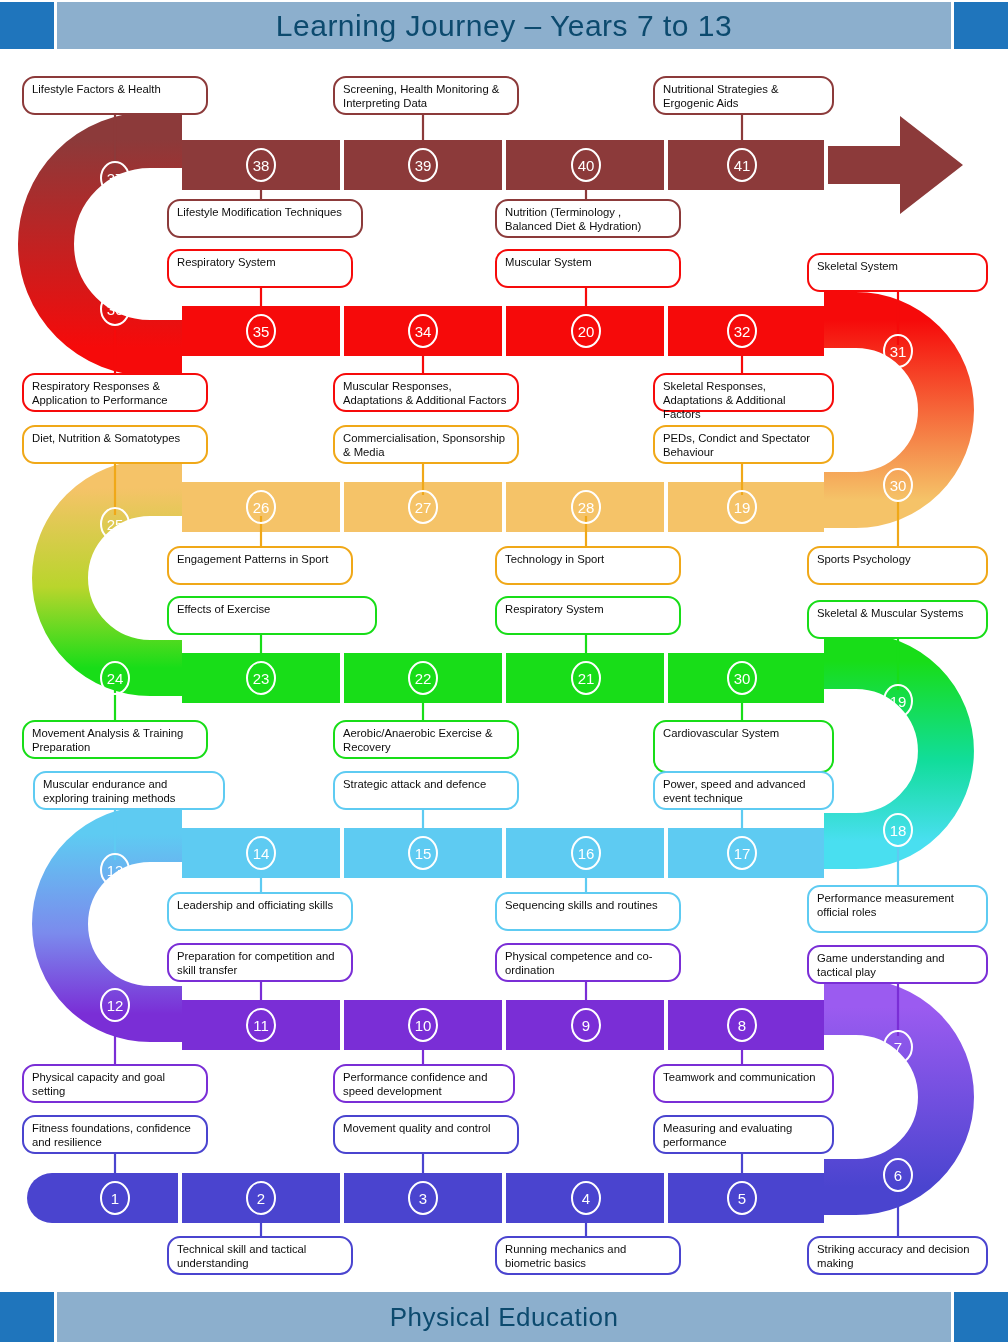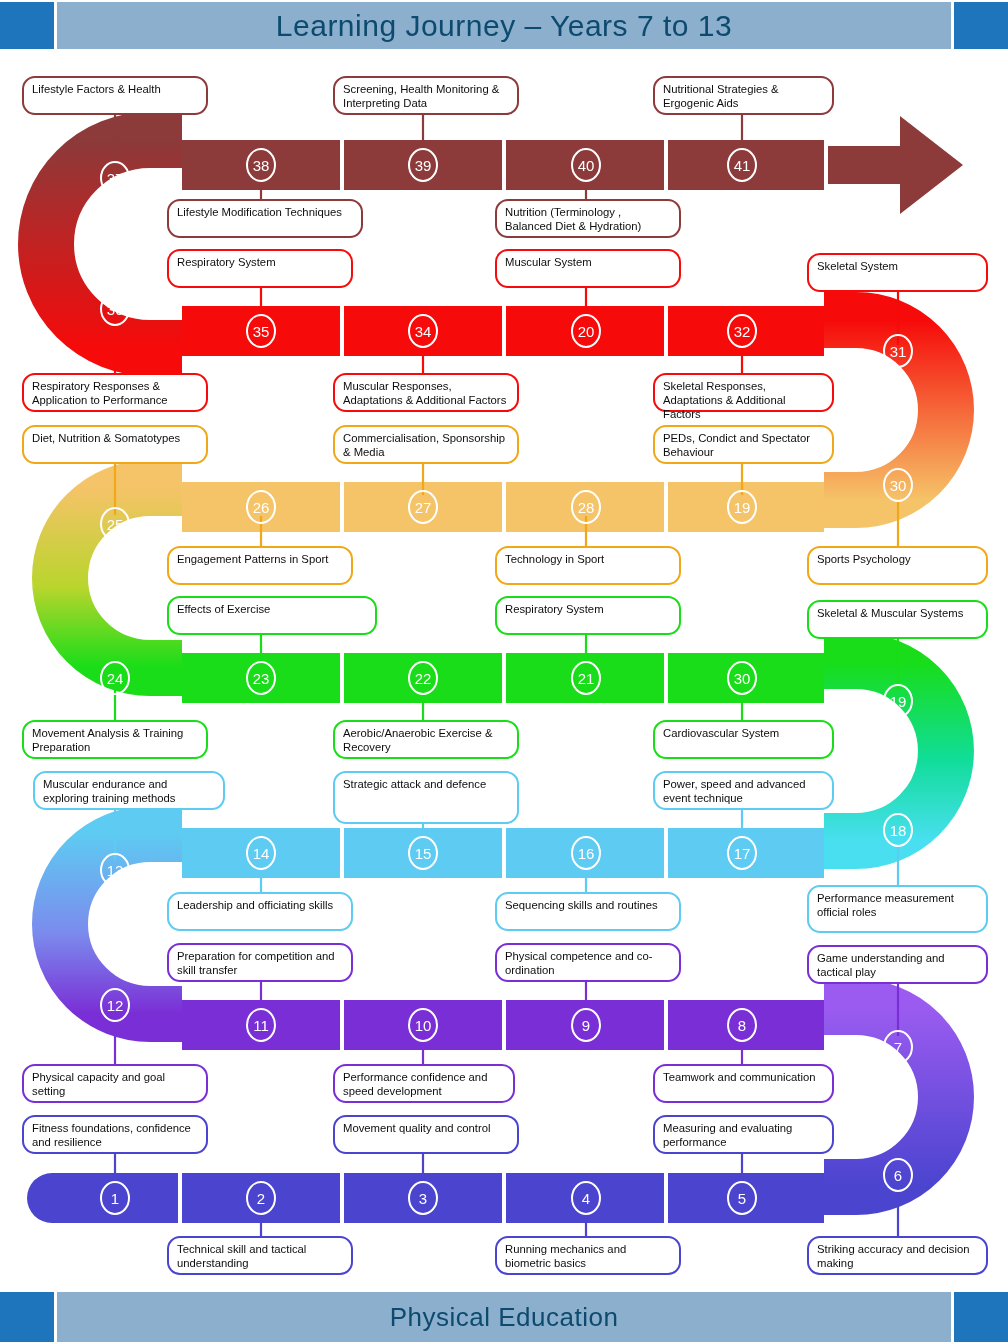--- a/index.html
+++ b/index.html
@@ -261,24 +261,24 @@
 <div class="lbl" style="left:653px;top:425px;width:181px;height:39px;border-color:#f0a818">PEDs, Condict and Spectator Behaviour</div>
 <div class="lbl tall" style="left:167px;top:546px;width:186px;height:39px;border-color:#f0a818">Engagement Patterns in Sport</div>
 <div class="lbl tall" style="left:495px;top:546px;width:186px;height:39px;border-color:#f0a818">Technology in Sport</div>
 <div class="lbl tall" style="left:807px;top:546px;width:181px;height:39px;border-color:#f0a818">Sports Psychology</div>
 
 <div class="lbl tall" style="left:167px;top:596px;width:210px;height:39px;border-color:#18dd18">Effects of Exercise</div>
 <div class="lbl tall" style="left:495px;top:596px;width:186px;height:39px;border-color:#18dd18">Respiratory  System</div>
 <div class="lbl tall" style="left:807px;top:600px;width:181px;height:39px;border-color:#18dd18">Skeletal &amp; Muscular Systems</div>
 <div class="lbl" style="left:22px;top:720px;width:186px;height:39px;border-color:#18dd18">Movement Analysis &amp; Training Preparation</div>
 <div class="lbl" style="left:333px;top:720px;width:186px;height:39px;border-color:#18dd18">Aerobic/Anaerobic Exercise &amp; Recovery</div>
-<div class="lbl" style="left:653px;top:720px;width:181px;height:39px;border-color:#18dd18">Cardiovascular  System</div>
+<div class="lbl" style="left:653px;top:720px;width:181px;height:53px;border-color:#18dd18">Cardiovascular  System</div>
 
 <div class="lbl" style="left:33px;top:771px;width:192px;height:39px;border-color:#5ecbf2">Muscular endurance and exploring training methods</div>
-<div class="lbl" style="left:333px;top:771px;width:186px;height:53px;border-color:#5ecbf2">Strategic attack and defence</div>
+<div class="lbl" style="left:333px;top:771px;width:186px;height:39px;border-color:#5ecbf2">Strategic attack and defence</div>
 <div class="lbl" style="left:653px;top:771px;width:181px;height:39px;border-color:#5ecbf2">Power, speed and advanced event technique</div>
 <div class="lbl tall" style="left:167px;top:892px;width:186px;height:39px;border-color:#5ecbf2">Leadership and officiating skills</div>
 <div class="lbl tall" style="left:495px;top:892px;width:186px;height:39px;border-color:#5ecbf2">Sequencing skills and routines</div>
 <div class="lbl" style="left:807px;top:885px;width:181px;height:48px;border-color:#5ecbf2">Performance measurement official roles</div>
 
 <div class="lbl tall" style="left:167px;top:943px;width:186px;height:39px;border-color:#7a2ed6">Preparation for competition and skill transfer</div>
 <div class="lbl tall" style="left:495px;top:943px;width:186px;height:39px;border-color:#7a2ed6">Physical competence and co-ordination</div>
 <div class="lbl tall" style="left:807px;top:945px;width:181px;height:39px;border-color:#7a2ed6">Game understanding and tactical play</div>
 <div class="lbl" style="left:22px;top:1064px;width:186px;height:39px;border-color:#7a2ed6">Physical capacity and goal setting</div>
 <div class="lbl" style="left:333px;top:1064px;width:182px;height:39px;border-color:#7a2ed6">Performance confidence and speed development</div>

